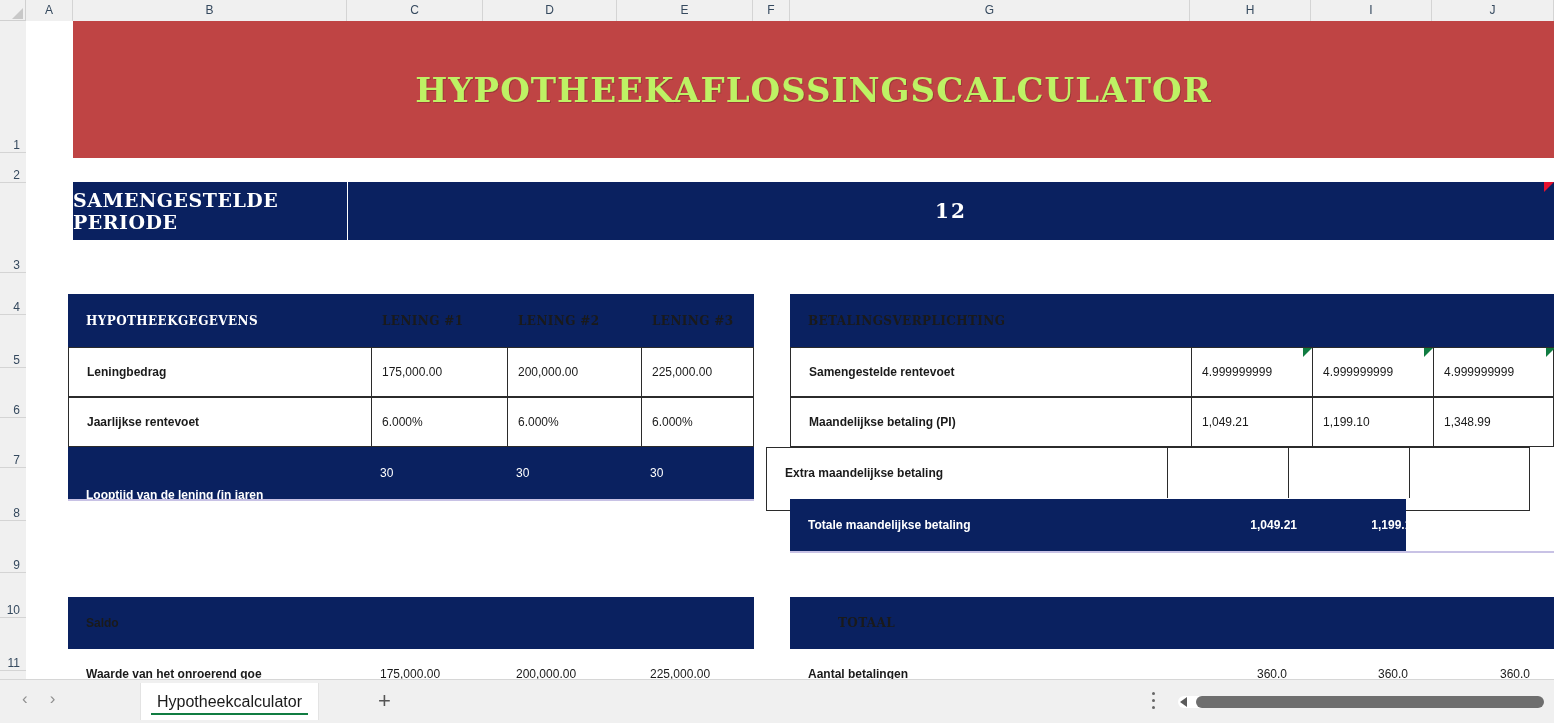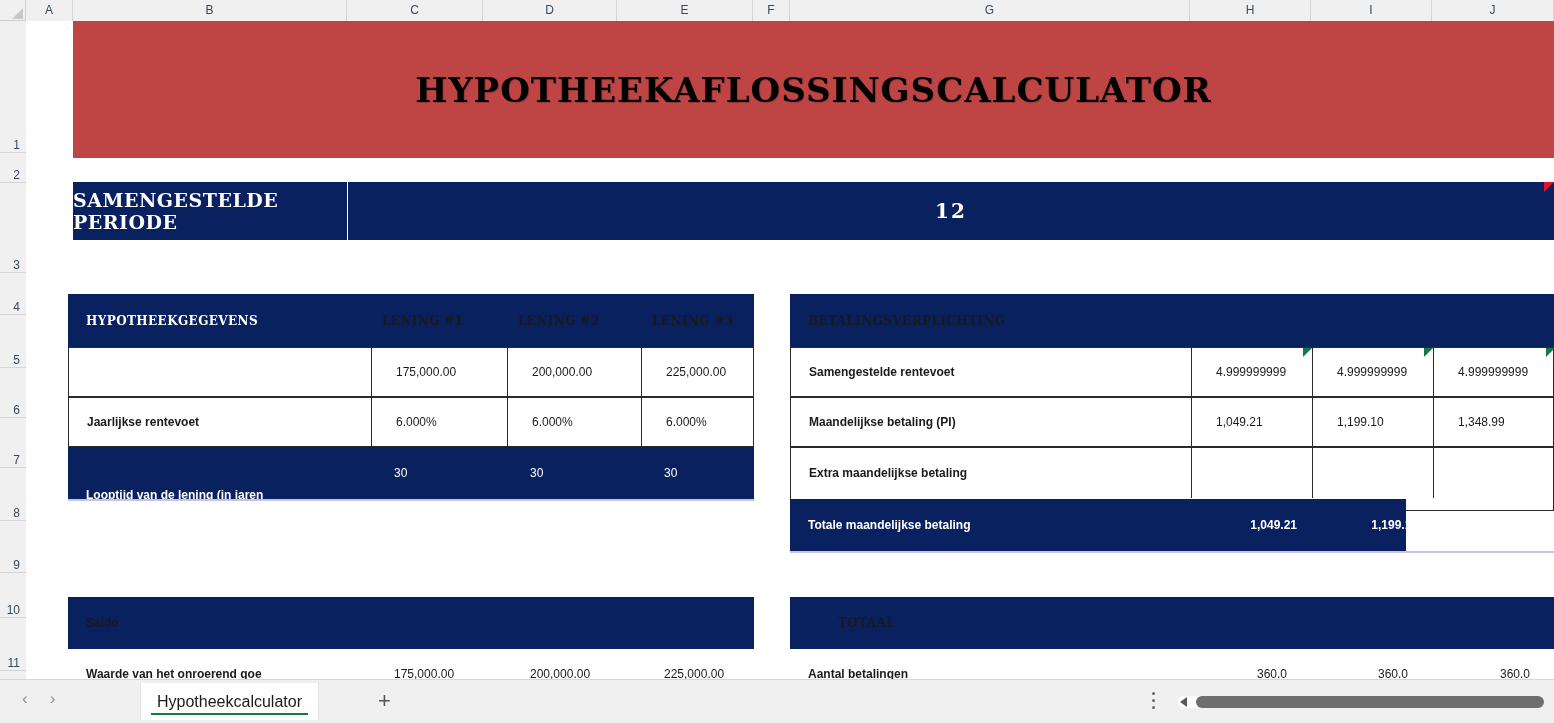--- a/index.html
+++ b/index.html
@@ -49,21 +49,21 @@
   }
 
   
   .blk{ position:absolute; }
 
   .banner{
     background:#bf4444;
     display:flex; align-items:center; justify-content:center;
   }
   .banner-text{
-    color:#000000;
+    color:#bef264;
     font-family:"DejaVu Serif", serif;
     font-weight:700;
     font-size:34px;
     letter-spacing:1px;
     text-transform:uppercase;
     text-shadow:1px 1px 0 rgba(0,0,0,.18);
     text-align:center;
   }
 
   .navy{ background:#0a2160; }
@@ -101,21 +101,21 @@
     letter-spacing:0;
   }
 
   .cell{
     position:absolute;
     display:flex; align-items:center;
     font-size:12px; color:#1a1a1a;
     overflow:hidden; white-space:nowrap;
   }
   .cell.lbl{ font-weight:700; padding-left:18px; }
-  .cell.val{ padding-left:24px; }
+  .cell.val{ padding-left:10px; }
   .cell.val-r{ justify-content:flex-end; padding-right:14px; }
   .cell.onnavy{ color:#ffffff; background:transparent; }
   .bordered{ border:1px solid #2b2b2b; }
   .bd-l{ border-left:1px solid #2b2b2b; }
 
   .cmt-green:after{
     content:""; position:absolute; right:0; top:0;
     border-style:solid; border-width:9px 9px 0 0;
     border-color:#107c41 transparent transparent transparent;
   }
@@ -247,20 +247,21 @@
     </div>
 
     <div class="blk navy" style="left:42px; top:273px; width:686px; height:53px;">
       <div class="cell lbl tbl-head" style="left:0; top:0; width:300px; height:53px; color:#fff; font-weight:700;">Hypotheekgegevens</div>
       <div class="cell tbl-head" style="left:302px; top:0; width:136px; height:53px; padding-left:12px;">Lening #1</div>
       <div class="cell tbl-head" style="left:438px; top:0; width:134px; height:53px; padding-left:12px;">Lening #2</div>
       <div class="cell tbl-head" style="left:572px; top:0; width:136px; height:53px; padding-left:12px;">Lening #3</div>
     </div>
 
     <div class="blk white bordered" style="left:42px; top:326px; width:686px; height:50px;">
+      <div class="cell lbl" style="left:0; top:0; width:302px; height:48px;">Leningbedrag</div>
       <div class="cell val bd-l" style="left:302px; top:0; width:136px; height:48px;">175,000.00</div>
       <div class="cell val bd-l" style="left:438px; top:0; width:134px; height:48px;">200,000.00</div>
       <div class="cell val bd-l" style="left:572px; top:0; width:136px; height:48px;">225,000.00</div>
     </div>
 
     <div class="blk white bordered" style="left:42px; top:376px; width:686px; height:50px;">
       <div class="cell lbl" style="left:0; top:0; width:302px; height:48px;">Jaarlijkse rentevoet</div>
       <div class="cell val bd-l" style="left:302px; top:0; width:136px; height:48px;">6.000%</div>
       <div class="cell val bd-l" style="left:438px; top:0; width:134px; height:48px;">6.000%</div>
       <div class="cell val bd-l" style="left:572px; top:0; width:136px; height:48px;">6.000%</div>
@@ -285,21 +286,21 @@
       <div class="cell val bd-l cmt-green" style="left:642px; top:0; width:122px; height:48px;">4.999999999</div>
     </div>
 
     <div class="blk white bordered" style="left:764px; top:376px; width:764px; height:50px;">
       <div class="cell lbl" style="left:0; top:0; width:400px; height:48px;">Maandelijkse betaling (PI)</div>
       <div class="cell val bd-l" style="left:400px; top:0; width:121px; height:48px;">1,049.21</div>
       <div class="cell val bd-l" style="left:521px; top:0; width:121px; height:48px;">1,199.10</div>
       <div class="cell val bd-l" style="left:642px; top:0; width:122px; height:48px;">1,348.99</div>
     </div>
 
-    <div class="blk white bordered" style="left:764px; top:426px; width:764px; height:64px;">
+    <div class="blk white bordered" style="left:740px; top:426px; width:764px; height:64px;">
       <div class="cell lbl" style="left:0; top:0; width:400px; height:50px;">Extra maandelijkse betaling</div>
       <div class="cell val bd-l" style="left:400px; top:0; width:121px; height:50px;"></div>
       <div class="cell val bd-l" style="left:521px; top:0; width:121px; height:50px;"></div>
       <div class="cell val bd-l" style="left:642px; top:0; width:122px; height:50px;"></div>
     </div>
 
     <div class="blk navy" style="left:764px; top:478px; width:616px; height:52px;">
       <div class="cell lbl onnavy" style="left:0; top:0; width:400px; height:52px;">Totale maandelijkse betaling</div>
       <div class="cell val-r onnavy" style="left:400px; top:0; width:121px; height:52px; font-weight:700;">1,049.21</div>
       <div class="cell val-r onnavy" style="left:521px; top:0; width:121px; height:52px; font-weight:700;">1,199.10</div>

